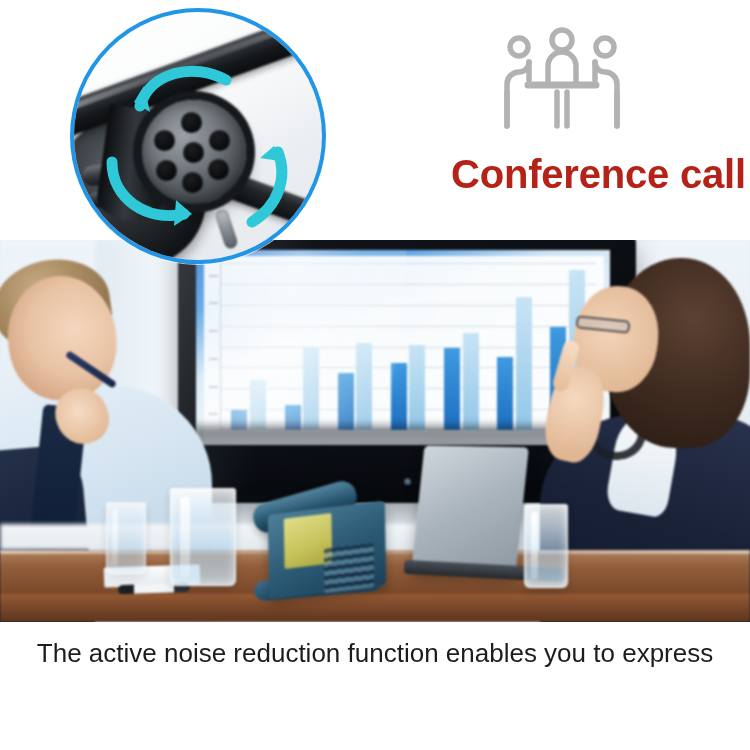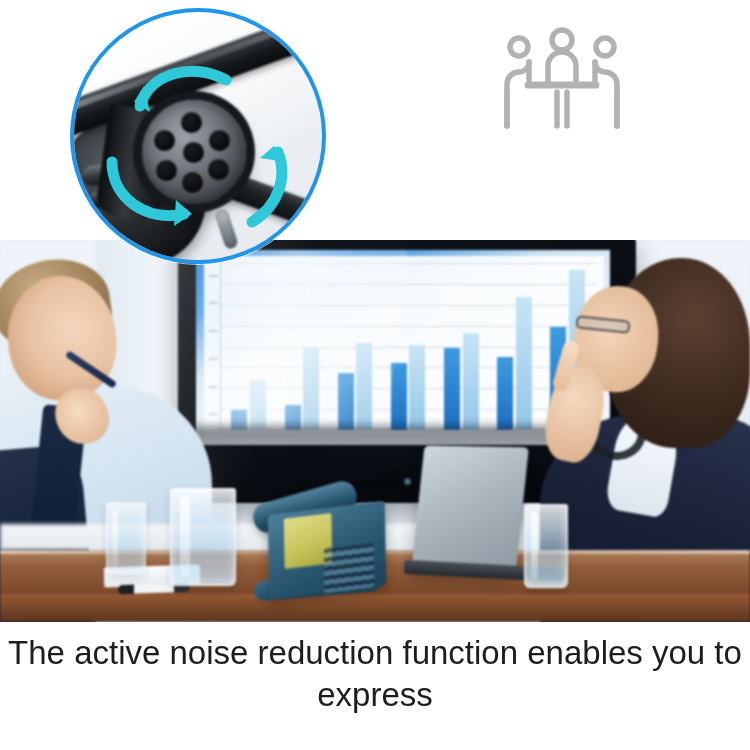--- a/index.html
+++ b/index.html
@@ -388,21 +388,21 @@
     filter:blur(4px);
   }
   .photo-blur { filter:blur(1.1px); }
   .photo-blur-soft { filter:blur(2.2px); }
 
   
   .caption {
     position:absolute; left:0; top:632px; width:750px;
     text-align:center; z-index:20;
     color:#1d1d1f;
-    font-size:33px; line-height:42px; font-weight:400;
+    font-size:26px; line-height:42px; font-weight:400;
     font-family:"Liberation Sans", sans-serif;
   }
   .caption .l2 { display:block; }
 </style>
 </head>
 <body>
 
 <div id="page">
 
   <div class="top-band"></div>
@@ -425,20 +425,21 @@
         <path d="M9 104 L9 70"></path>
 
         <circle cx="107" cy="25" r="9"></circle>
         <path d="M119 104 V62 a12 12 0 0 0 -12 -12 h0 a10 10 0 0 1 -10 -10 V40"></path>
         <path d="M97 40 L97 58"></path>
         <path d="M119 104 L119 70"></path>
       </g>
     </svg>
   </div>
 
+  <div class="headline">Conference call</div>
 
   <div class="inset-wrap">
     <div class="inset-circle">
       <div class="inset-scene photo-blur">
 
         <div class="hb-body"></div>
         <div class="hb-notch"></div>
         <div class="hb-notch2"></div>
 
         <div class="boom">

